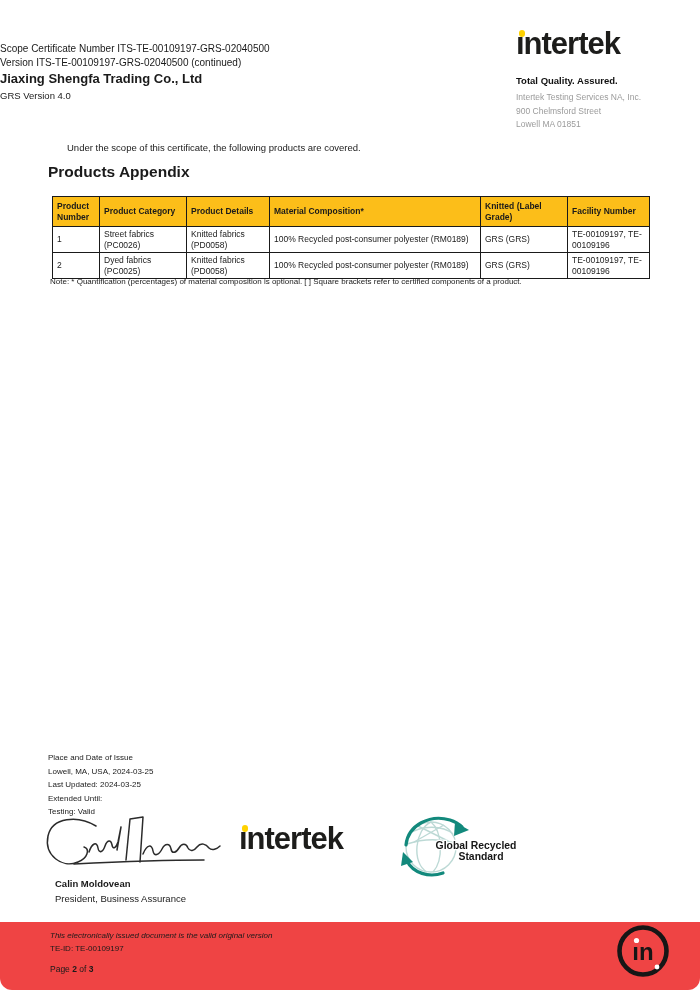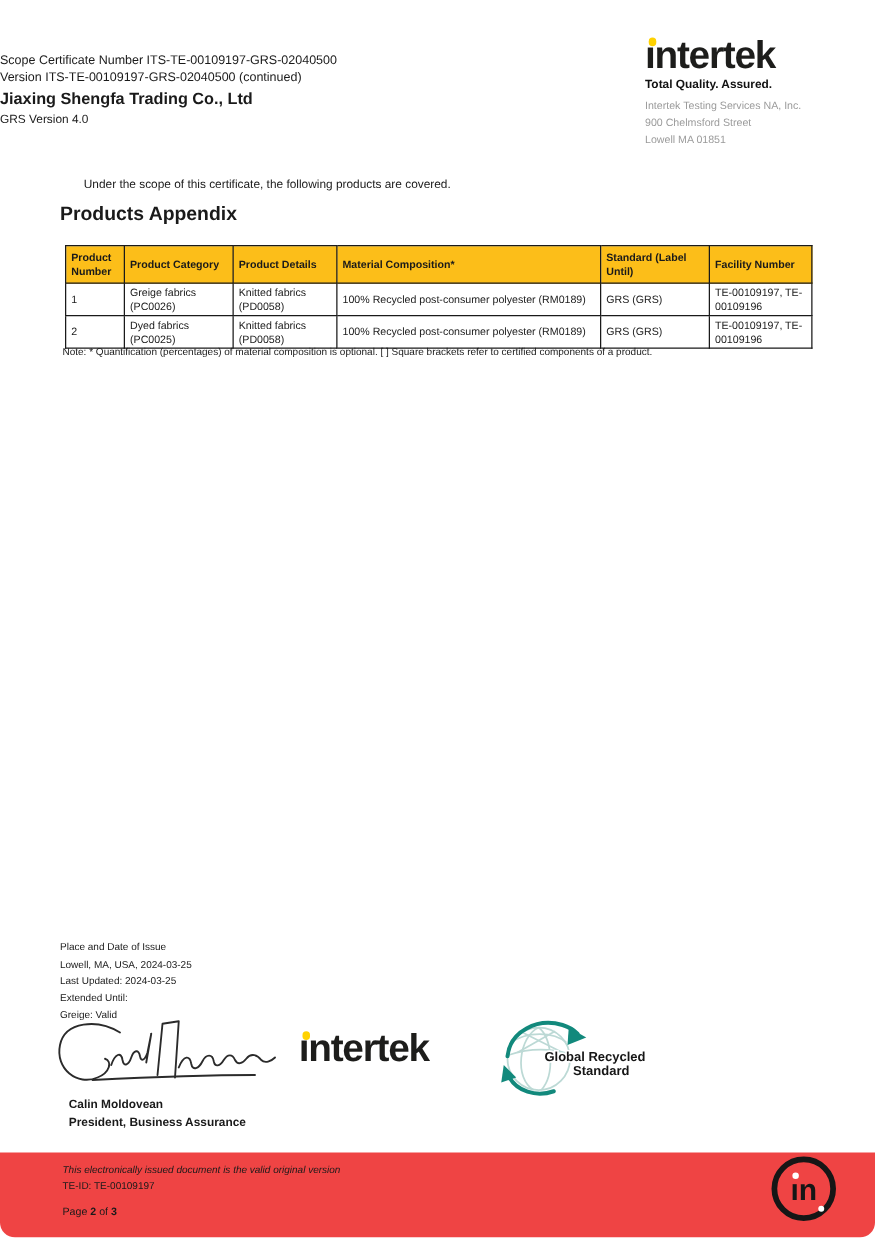--- a/index.html
+++ b/index.html
@@ -9,41 +9,41 @@
 
   
   .doc-header { position:absolute; left:0; right:0; top:42px; text-align:left; }
   .doc-header .h-line { font-size:10px; line-height:13.5px; }
   .doc-header .h-company { font-size:13px; font-weight:bold; line-height:18px; margin:1px 0; }
   .doc-header .h-sub { font-size:9.5px; line-height:13px; }
 
   .brand { position:absolute; top:27px; left:516px; width:150px; }
   .logo-word { position:relative; font-weight:bold; font-size:31px; line-height:34px; letter-spacing:-1px; color:#1d1d1b; white-space:nowrap; }
   .logo-dot { position:absolute; width:6.5px; height:6.5px; border-radius:50%; background:#ffd200; left:2.5px; top:3px; }
-  .brand-tagline { font-size:9.5px; font-weight:bold; margin-top:1px; color:#111; }
+  .brand-tagline { font-size:9.5px; font-weight:bold; margin-top:14px; color:#111; }
   .brand-address { margin-top:5px; font-size:8.5px; line-height:13.5px; color:#9b9b9b; }
 
   .intro { position:absolute; left:48px; top:142px; font-size:9.5px;margin-left:19px; }
   .section-title { position:absolute; left:48px; top:163px; font-size:15.5px; font-weight:bold; }
 
   
   table.products { position:absolute; left:52px; top:196px; width:597px; border-collapse:collapse; table-layout:fixed; font-size:8.5px;border-radius:20px; }
   table.products th, table.products td { border:1px solid #1a1a1a; padding:2px 4px; vertical-align:middle; text-align:left; line-height:10.5px; }
   table.products th { background:#fcbe19; font-weight:bold; height:30px; }
   table.products td { height:23px; }
 
   .note { position:absolute; left:50px; top:277px; font-size:8px; }
 
   
   .issue { position:absolute; left:48px; top:751px; font-size:8px; line-height:13.5px; }
 
   
   .signature { position:absolute; left:42px; top:812px; }
   .sig-name { position:absolute; left:55px; top:878px; font-size:9.5px; font-weight:bold; }
-  .sig-title { position:absolute; left:55px; top:893px; font-size:9.5px;font-weight:bold; }
+  .sig-title { position:absolute; left:55px; top:893px; font-size:9.5px; }
 
   .logo-bottom { position:absolute; left:239px; top:822px; }
 
   .grs-logo { position:absolute; left:396px; top:810px; }
 
   
   .footer { position:absolute; left:0; right:0; top:922px; height:88px; background:#ef4444; border-radius:0 0 12px 12px;text-align:center; }
   .footer-notice { position:absolute; left:50px; top:9px; font-size:8px; font-style:italic; }
   .footer-teid { position:absolute; left:50px; top:22px; font-size:8px; }
   .footer-page { position:absolute; left:50px; top:42px; font-size:8.5px; }
@@ -86,28 +86,28 @@
       <col style="width:211px">
         <col style="width:87px">
         <col style="width:82px">
     </colgroup>
     <thead>
       <tr>
         <th>Product Number</th>
         <th>Product Category</th>
         <th>Product Details</th>
         <th>Material Composition*</th>
-        <th>Standard (Label Until)</th>
+        <th>Knitted (Label Grade)</th>
         <th>Facility Number</th>
       </tr>
     </thead>
     <tbody>
       <tr>
         <td>1</td>
-        <td>Greige fabrics (PC0026)</td>
+        <td>Street fabrics (PC0026)</td>
         <td>Knitted fabrics (PD0058)</td>
         <td>100% Recycled post-consumer polyester (RM0189)</td>
         <td>GRS (GRS)</td>
         <td>TE-00109197, TE-00109196</td>
       </tr>
       <tr>
         <td>2</td>
         <td>Dyed fabrics (PC0025)</td>
         <td>Knitted fabrics (PD0058)</td>
         <td>100% Recycled post-consumer polyester (RM0189)</td>
@@ -117,21 +117,21 @@
     </tbody>
   </table>
 
   <div class="note">Note: * Quantification (percentages) of material composition is optional. [ ] Square brackets refer to certified components of a product.</div>
 
   <div class="issue">
     <div>Place and Date of Issue</div>
     <div>Lowell, MA, USA, 2024-03-25</div>
     <div>Last Updated: 2024-03-25</div>
     <div>Extended Until:</div>
-    <div>Greige: Valid</div>
+    <div>Testing: Valid</div>
   </div>
 
   <svg class="signature" width="180" height="70" viewBox="0 0 180 70">
     <g fill="none" stroke="#2b2b2b" stroke-width="1.5" stroke-linecap="round" stroke-linejoin="round">
       <path d="M54,14 C36,3 10,5 6,24 C2,43 20,57 36,50 C46,46 48,37 42,35"></path>
       <path d="M47,40 c3,-9 8,-11 9,-4 c1,6 5,4 7,-2 c2,-6 6,-7 7,-1 c1,5 4,3 6,-3 l3,-15 l-4,23"></path>
       <path d="M84,48 L88,7 L101,5 L98,50"></path>
       <path d="M101,42 c4,-10 9,-10 10,-3 c1,6 6,4 9,-2 c3,-6 8,-6 9,0 c1,5 5,4 8,-1 c3,-5 7,-5 9,0 c2,4 6,3 9,-1 c4,-5 9,-3 12,1 c3,3 8,1 11,-2"></path>
       <path d="M32,52 C72,50 122,48 162,48"></path>
     </g>

